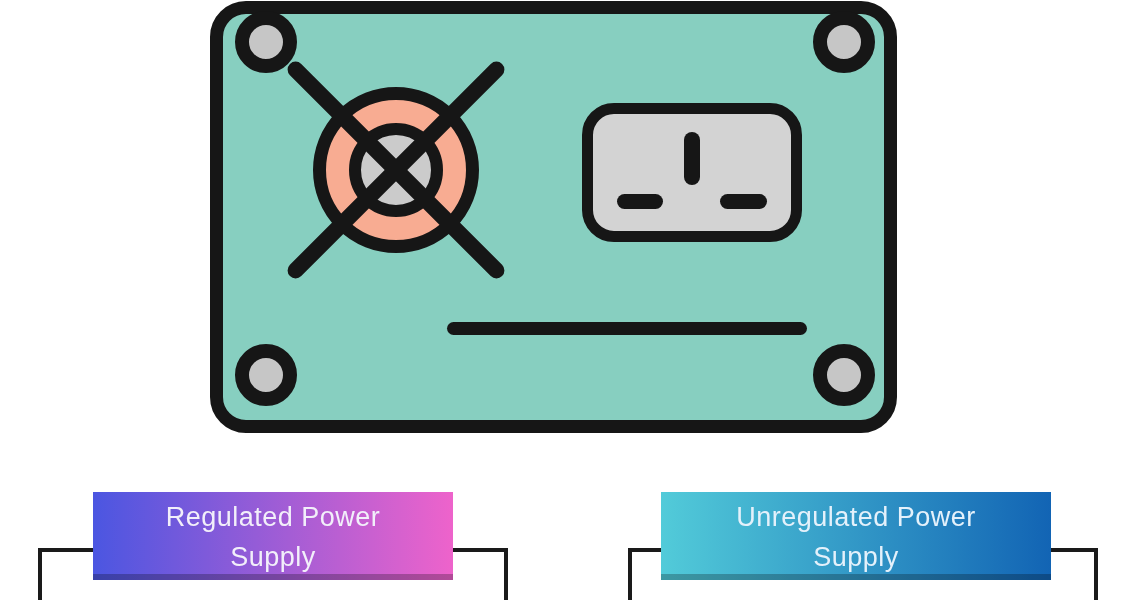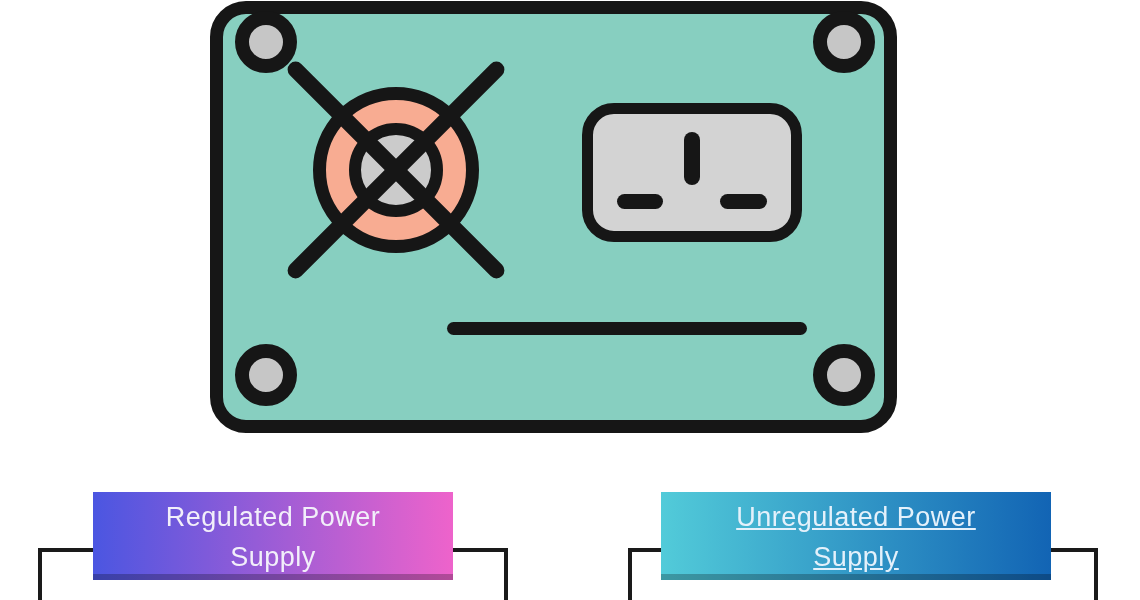--- a/index.html
+++ b/index.html
@@ -167,21 +167,20 @@
       var(--grad-regulated-from, #4b56e1),
       var(--grad-regulated-to, #ee63cb));
   }
   .node.node-unregulated {
     left: 661px;
     width: 390px;
     background: linear-gradient(90deg,
       var(--grad-unregulated-from, #52cbd9),
       var(--grad-unregulated-to, #1264b4));
     color: #e4f1fb;
-    text-decoration: underline;
   }
 </style>
 </head>
 <body>
 
 <div class="stage">
 
   <div class="psu">
     <div class="screw tl"></div>
     <div class="screw tr"></div>

